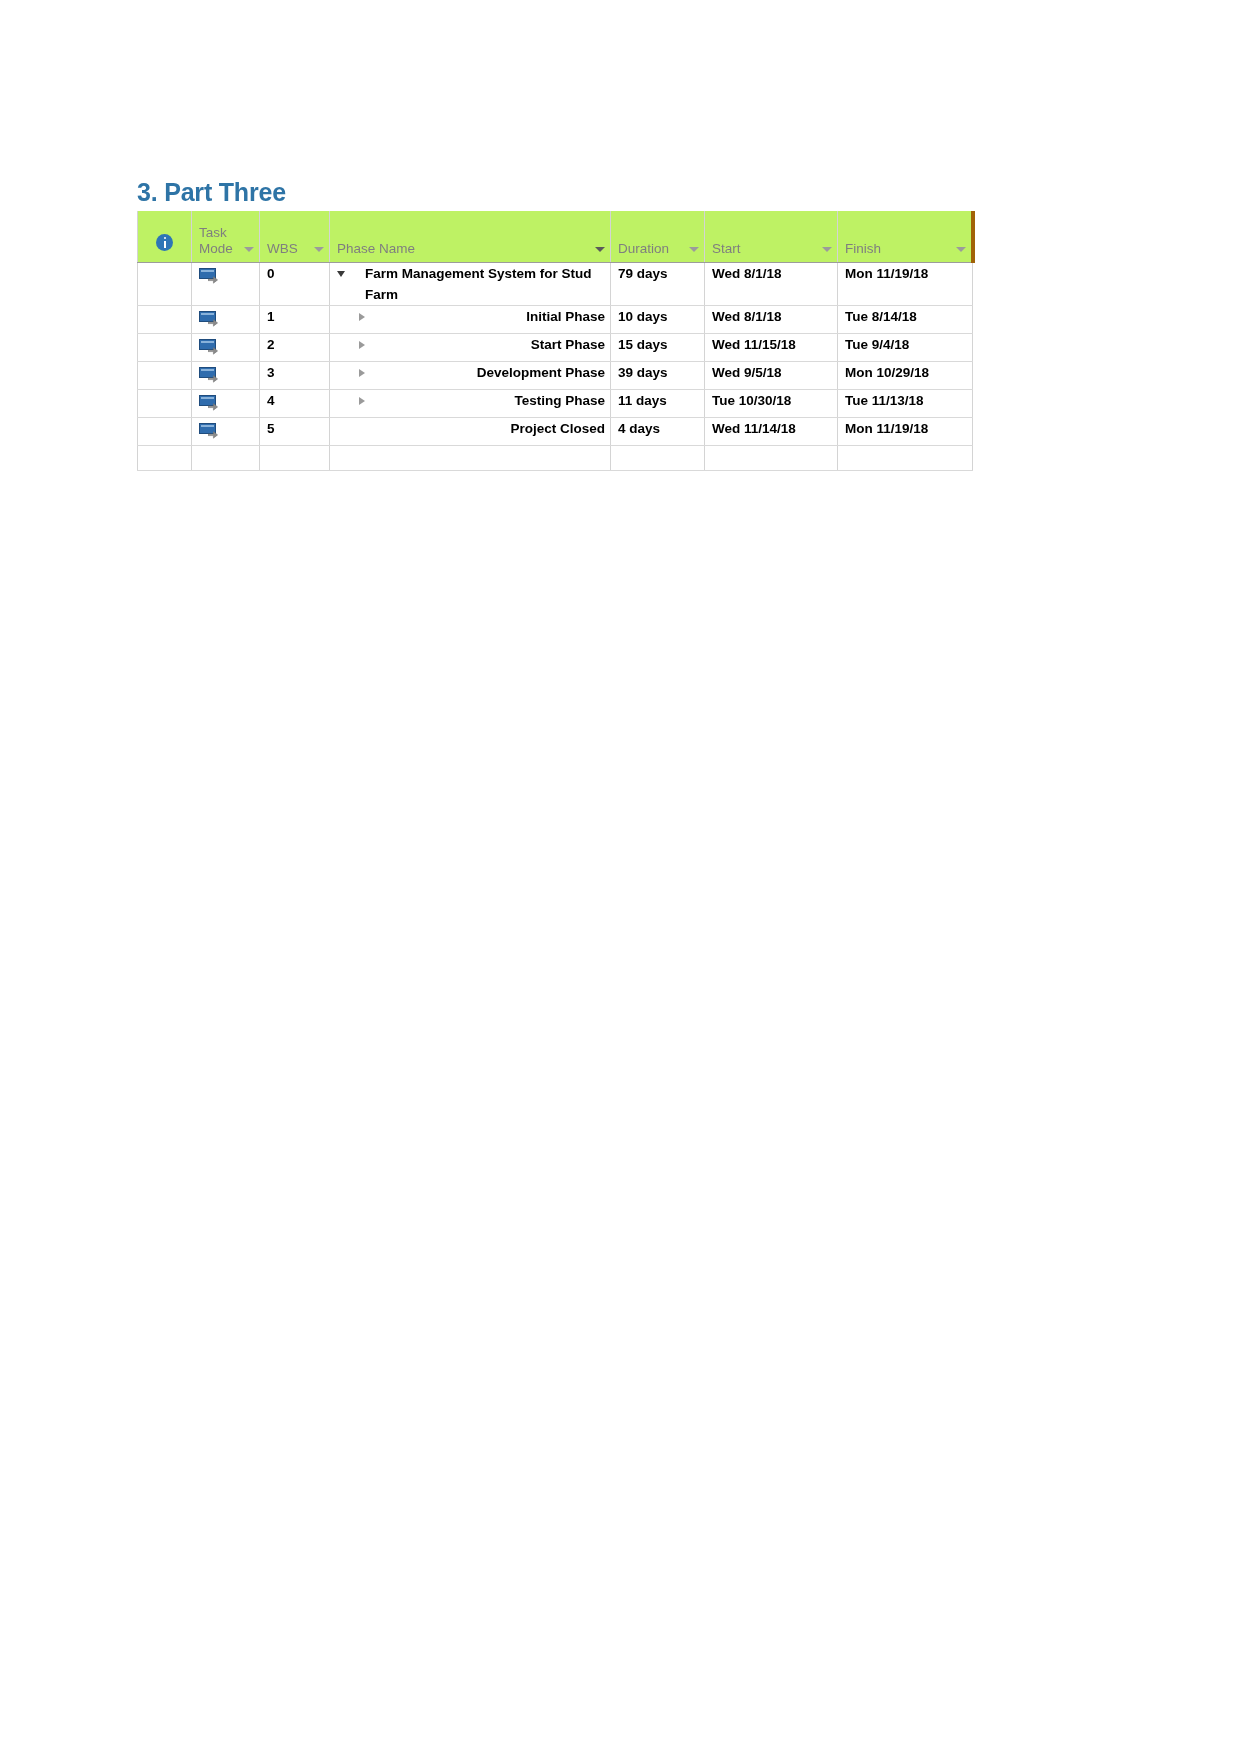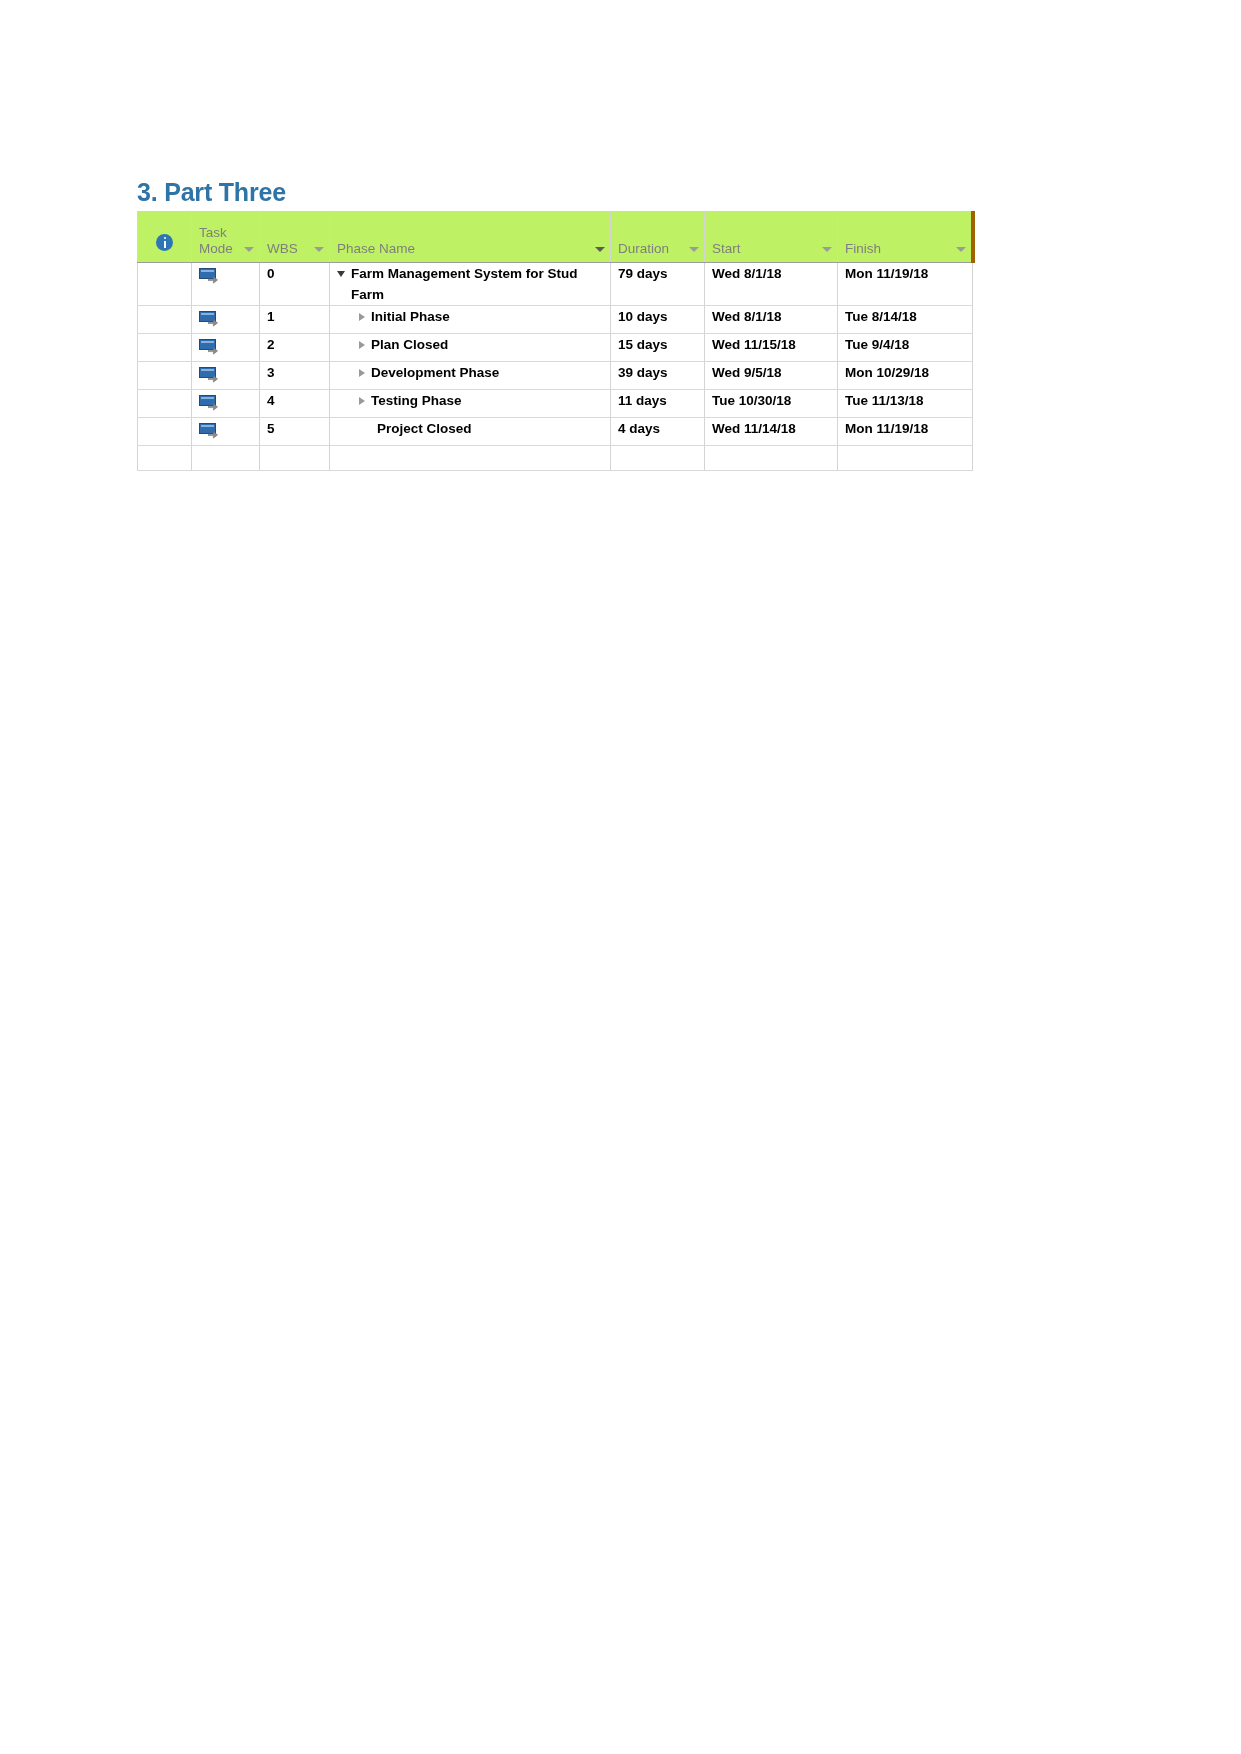--- a/index.html
+++ b/index.html
@@ -168,23 +168,23 @@
   .mode-icon .mi-arrow {
     position: absolute;
     left: 9px; top: 7px;
     width: 10px; height: 9px;
   }
 
   
   .cell-wbs { text-align: left; }
 
   
-  .name-wrap { display: flex; align-items: flex-start; }
+  .name-wrap { display: flex; align-items: flex-start; gap: 14px; }
   .indent-0 { padding-left: 0px; }
-  .indent-1 { padding-left: 22px; }
+  .indent-1 { padding-left: 22px; text-align: right; }
 
   .tri-collapsed {
     flex: 0 0 auto;
     width: 0; height: 0;
     border-top: 4.5px solid transparent;
     border-bottom: 4.5px solid transparent;
     border-left: 6px solid #9A9A9A;
     margin: 7px 6px 0 0;
   }
   .tri-expanded {
@@ -298,21 +298,21 @@
       </tr>
       <tr class="row-task">
         <td class="cell-info"></td>
         <td class="cell-mode"><span class="mode-icon"><span class="mi-rect"></span><svg class="mi-arrow" viewBox="0 0 10 9" xmlns="http://www.w3.org/2000/svg">
               <path d="M0 4.2 L5.4 4.2 L5.4 1.6 L9.6 4.9 L5.4 8.2 L5.4 5.6 L0 5.6 Z" fill="#8A8A8A" stroke="#6E6E6E" stroke-width="0.5"></path>
             </svg></span></td>
         <td class="cell-wbs">2</td>
         <td class="cell-name">
           <div class="name-wrap indent-1">
             <span class="tri-collapsed"></span>
-            <span class="name-text">Plan Closed</span>
+            <span class="name-text">Start Phase</span>
           </div>
         </td>
         <td class="cell-duration">15 days</td>
         <td class="cell-start">Wed 11/15/18</td>
         <td class="cell-finish td-last">Tue 9/4/18</td>
       </tr>
       <tr class="row-task">
         <td class="cell-info"></td>
         <td class="cell-mode"><span class="mode-icon"><span class="mi-rect"></span><svg class="mi-arrow" viewBox="0 0 10 9" xmlns="http://www.w3.org/2000/svg">
               <path d="M0 4.2 L5.4 4.2 L5.4 1.6 L9.6 4.9 L5.4 8.2 L5.4 5.6 L0 5.6 Z" fill="#8A8A8A" stroke="#6E6E6E" stroke-width="0.5"></path>

